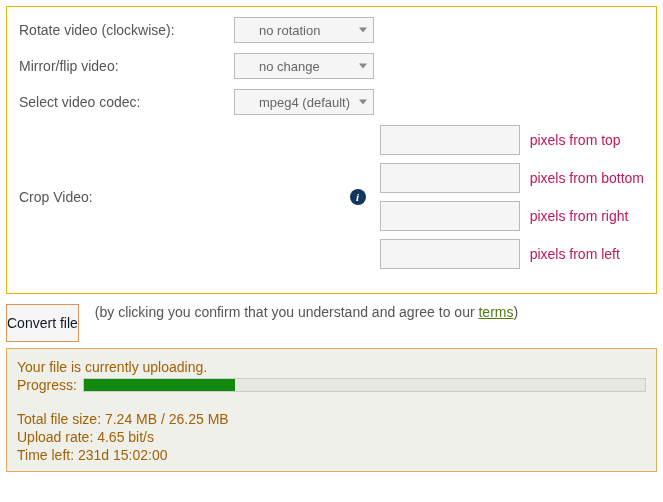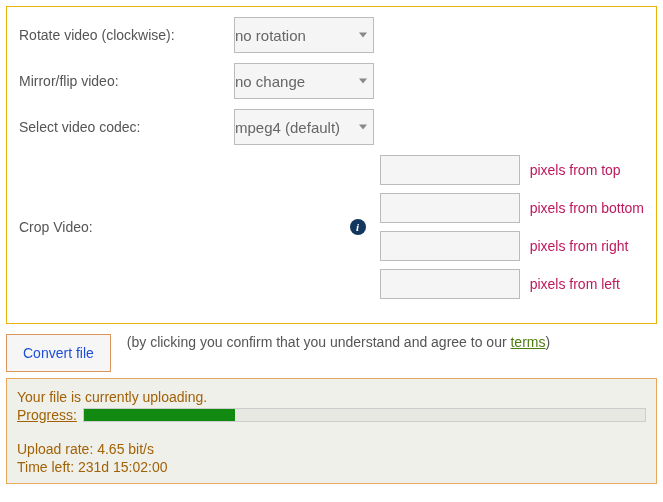--- a/index.html
+++ b/index.html
@@ -22,27 +22,27 @@
     align-items: center;
     margin-bottom: 10px;
   }
   .row .label {
     width: 215px;
     color: #555;
   }
   .select {
     position: relative;
     width: 140px;
-    height: 36px;
+    height: 26px;
     border: 1px solid #bbb;
     background: #f5f5f5;
     display: flex;
     align-items: center;
-    padding: 0 22px 0 0;
-    font-size: 15px;
+    padding: 0 22px 0 24px;
+    font-size: 13px;
     color: #666;
     cursor: pointer;
   }
   .select .chev {
     position: absolute;
     right: 6px;
     top: 50%;
     transform: translateY(-50%);
     width: 0; height: 0;
     border-left: 4px solid transparent;
@@ -78,37 +78,37 @@
 
   .convert-bar {
     display: flex;
     align-items: flex-start;
     gap: 16px;
     margin: 10px 0 6px;
   }
   .convert-btn {
     border: 1px solid #d9955a;
     background: #f6f6f6;
-    color: #1d4ed8;
-    padding: 10px 16px;
+    color: #0f172a;
+    padding: 10px 0;
     font-size: 14px;
     cursor: pointer;
     white-space: nowrap;
   }
   .agree-text { color: #555; }
   .agree-text a { color: #4d7c0f; text-decoration: underline; cursor: pointer; }
 
   .upload-panel {
     border: 1px solid #e8a85e;
     background: #f0f0ea;
     padding: 8px 10px 6px;
     color: #a16207;
   }
   .up-line { margin: 2px 0; }
-  .progress-row { display: flex; align-items: center; gap: 6px; text-decoration: underline; }
+  .progress-row { display: flex; align-items: center; gap: 6px; }
   .progress-bar {
     flex: 1;
     height: 14px;
     background: #e8e8e2;
     border: 1px solid #ccc;
     position: relative;
   }
   .progress-fill {
     position: absolute;
     left: 0; top: 0; bottom: 0;
@@ -179,18 +179,21 @@
 <div class="upload-panel">
   <div class="up-line">Your file is currently uploading.</div>
   <div class="up-line progress-row">
     <span>Progress:</span>
     <div class="progress-bar">
       <div class="progress-fill" id="pf" style="width: 27%;"></div>
     </div>
   </div>
   <div class="gap"></div>
   <div class="up-line">
+    <span>Total file size: </span><span>7.24 MB / 26.25 MB</span>
+  </div>
+  <div class="up-line">
     <span>Upload rate: </span><span>4.65 bit/s</span>
   </div>
   <div class="up-line">
     <span>Time left: </span><span>231d 15:02:00</span>
   </div>
 </div>
 
 </body></html>

